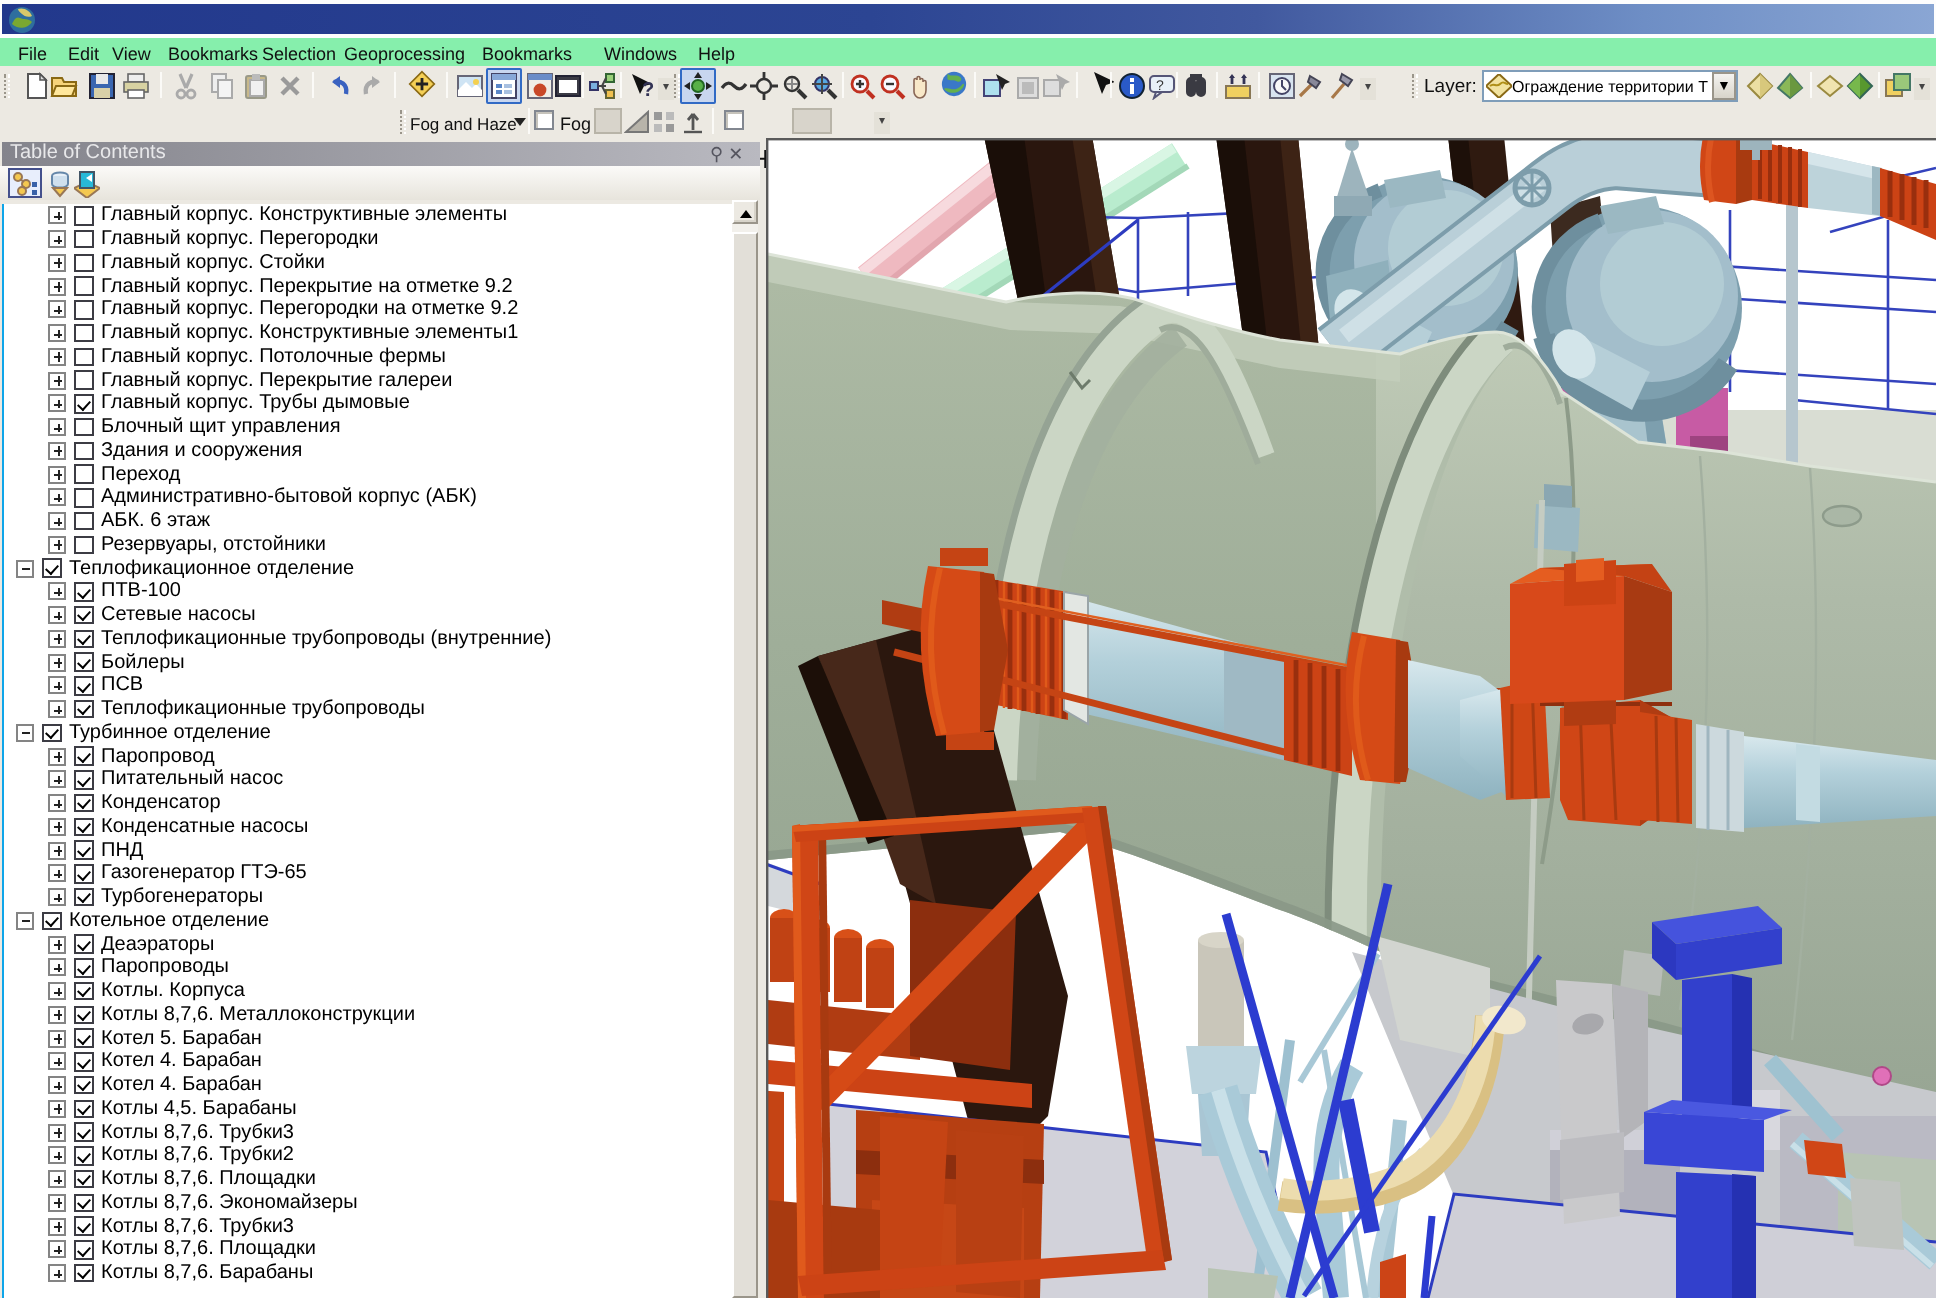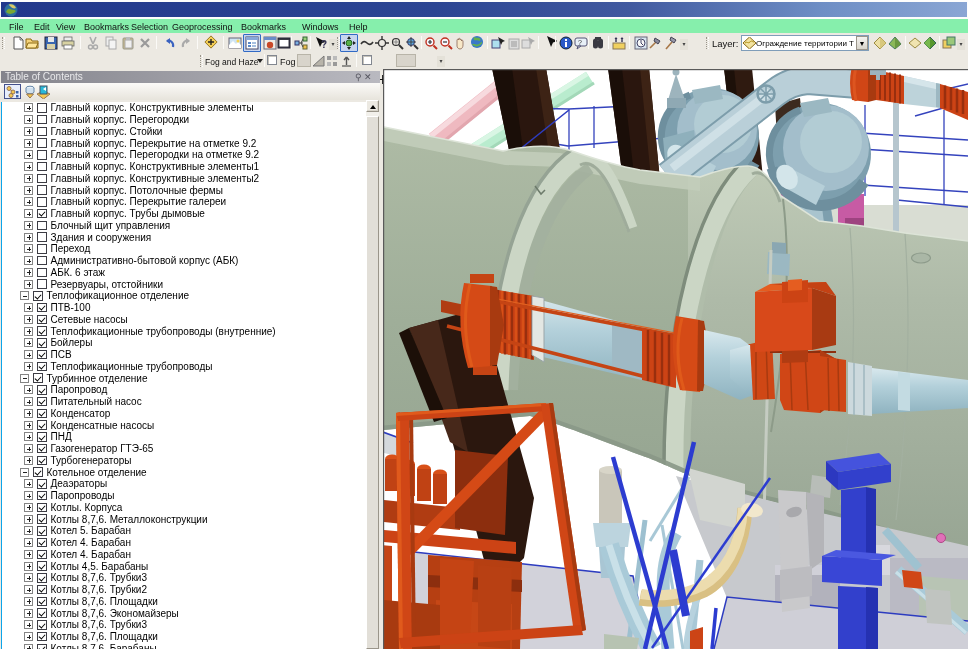--- a/index.html
+++ b/index.html
@@ -27,21 +27,21 @@
 #tochdr{left:1px;top:2px;width:379px;height:12px;background:linear-gradient(90deg,#84848c,#b9b9c0);color:#e8e8ea;font-size:10px;padding-left:4px;line-height:12px}
 #tocbar{left:0px;top:14px;width:380px;height:17px;background:linear-gradient(#fbfaf8,#e7e4dc)}
 #tree{left:1px;top:33px;width:365px;height:547px;background:#fff;overflow:hidden;border-left:1px solid #0ea5e9}
 .r{display:flex;align-items:center;height:11.75px;white-space:nowrap;font-size:10px;color:#000}
 .pm{flex:0 0 auto;width:9px;height:9px;border:1px solid #848484;background:#fff;position:relative;margin-right:4px}
 .pm::before{content:"";position:absolute;left:1.5px;top:3.5px;width:4.5px;height:1px;background:#222}
 .pm.p::after{content:"";position:absolute;left:3.5px;top:1.5px;width:1px;height:4.5px;background:#222}
 .cb{flex:0 0 auto;width:9.5px;height:9.5px;border:1px solid #3c3c44;background:#fff;position:relative;margin-right:4px}
 .cb.c::after{content:"";position:absolute;left:1.2px;top:1.6px;width:5px;height:3px;border-left:1.6px solid #000;border-bottom:1.6px solid #000;transform:rotate(-48deg)}
 .i1{padding-left:22px}
-.i0{padding-left:18px}
+.i0{padding-left:6px}
 #vsb{left:366px;top:31px;width:13px;height:549px;background:#f2f0eb}
 #vsbup{left:0px;top:0px;width:13px;height:12px;background:#ece9e2;border:1px solid #fff;border-right-color:#9a958a;border-bottom-color:#9a958a;box-shadow:inset -1px -1px 0 #d8d4ca}
 #vsbth{left:0px;top:16px;width:13px;height:533px;background:#e2dfd8;border:1px solid #fff;border-right-color:#9a958a;border-bottom-color:#9a958a}
 .arrup{position:absolute;left:3px;top:4px;width:0;height:0;border-left:3.5px solid transparent;border-right:3.5px solid transparent;border-bottom:4px solid #000}
 </style></head><body>
 <div id="app">
 <div class="abs" id="title"></div>
 <div class="abs" id="titlein"></div>
 <svg class="abs" style="left:4px;top:3px" width="14" height="14" viewBox="0 0 14 14">
       <circle cx="7" cy="7" r="6.5" fill="#2e6e9e"></circle>
@@ -351,25 +351,20 @@
         </div>
 <div class="r i1">
           <i class="pm p"></i>
           <b class="cb"></b>
           <span>Главный корпус. Перегородки на отметке 9.2</span>
         </div>
 <div class="r i1">
           <i class="pm p"></i>
           <b class="cb"></b>
           <span>Главный корпус. Конструктивные элементы1</span>
-        </div>
-<div class="r i1">
-          <i class="pm p"></i>
-          <b class="cb"></b>
-          <span>Главный корпус. Конструктивные элементы2</span>
         </div>
 <div class="r i1">
           <i class="pm p"></i>
           <b class="cb"></b>
           <span>Главный корпус. Потолочные фермы</span>
         </div>
 <div class="r i1">
           <i class="pm p"></i>
           <b class="cb"></b>
           <span>Главный корпус. Перекрытие галереи</span>

